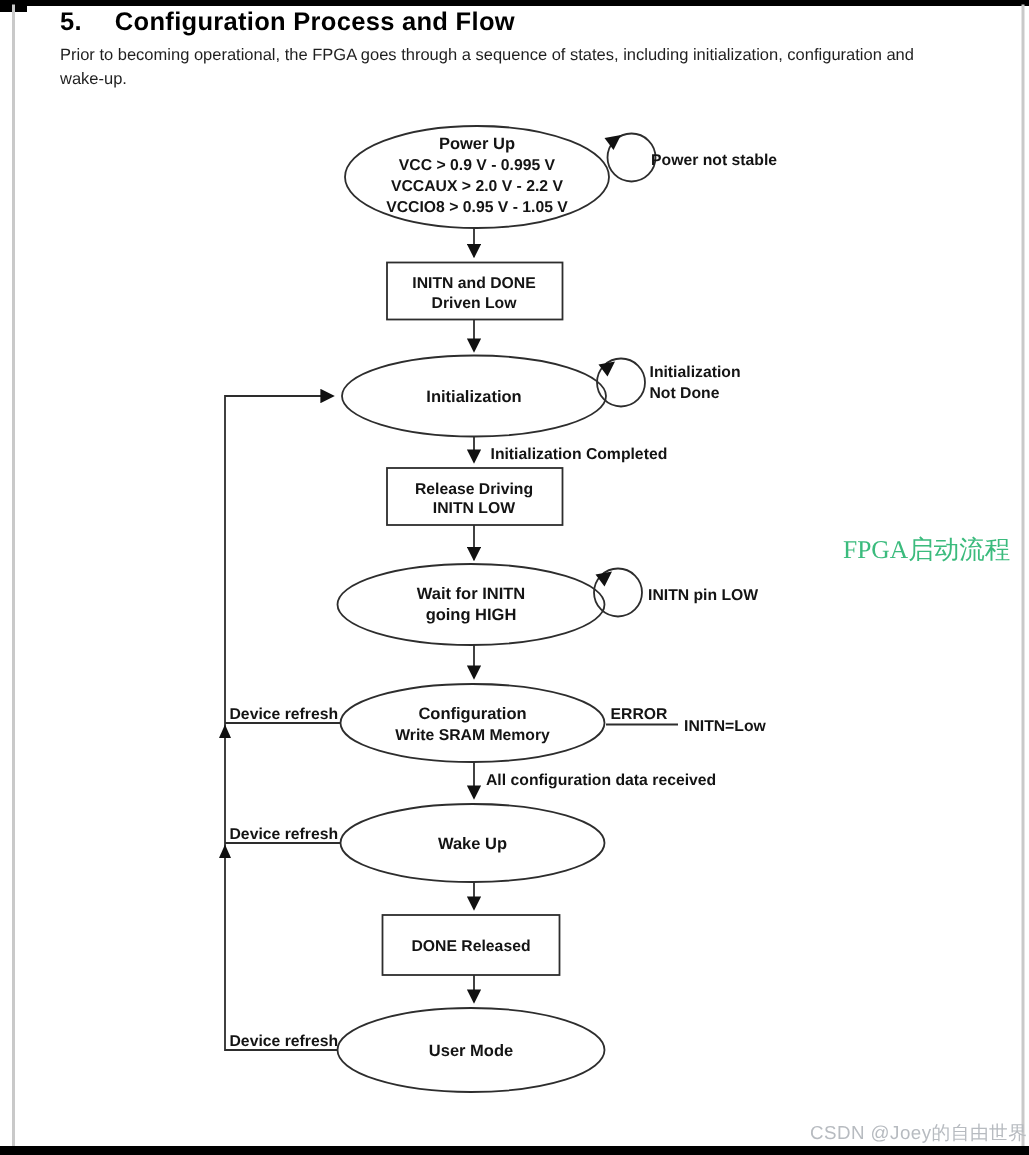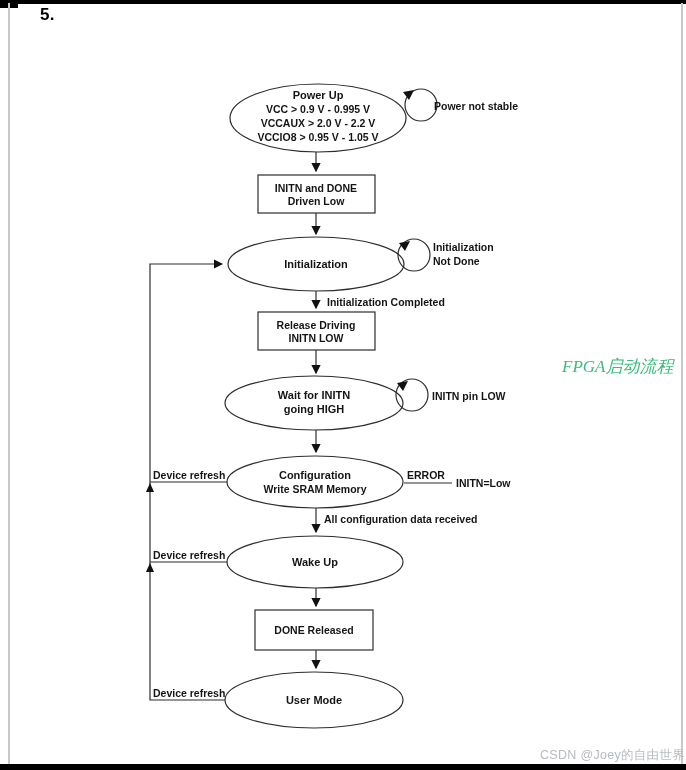--- a/index.html
+++ b/index.html
@@ -37,21 +37,23 @@
 
 <div class="page">
   <div class="topbar"></div>
   <div class="cornerblob"></div>
   <div class="edge-l"></div>
   <div class="edge-r"></div>
   <div class="bottombar"></div>
 
   <div class="heading">
     <span>5.</span>
+    <span>Configuration Process and Flow</span>
   </div>
+  <div class="intro">Prior to becoming operational, the FPGA goes through a sequence of states, including initialization, configuration and wake-up.</div>
 
   <svg class="diagram-svg" viewBox="0 0 686 770">
     <defs>
       <marker id="arr" viewBox="0 0 8 8" markerWidth="8" markerHeight="8" refX="7" refY="4" orient="auto">
         <path d="M0,0 L8,4 L0,8 Z" fill="#111"></path>
       </marker>
     </defs>
 
     <polyline class="wire" points="225,700 150,700 150,264 222,264" marker-end="url(#arr)"></polyline>
     <line class="wire" x1="227" y1="482" x2="150" y2="482"></line>
@@ -118,15 +120,15 @@
     <text class="el" x="327" y="306">Initialization Completed</text>
     <text class="el" x="432" y="400">INITN pin LOW</text>
     <text class="el" x="407" y="479">ERROR</text>
     <text class="el" x="456" y="487">INITN=Low</text>
     <text class="el" x="324" y="523">All configuration data received</text>
     <text class="el" x="153" y="479">Device refresh</text>
     <text class="el" x="153" y="559">Device refresh</text>
     <text class="el" x="153" y="697">Device refresh</text>
   </svg>
 
-  <div class="annotation" style="color: rgb(59, 187, 125); font-style: italic;">FPGA启动流程</div>
+  <div class="annotation" style="color: rgb(59, 187, 125);">FPGA启动流程</div>
   <div class="watermark" style="color: rgb(183, 187, 192); margin-left: 20px;">CSDN @Joey的自由世界</div>
 </div>
 
 </body></html>

